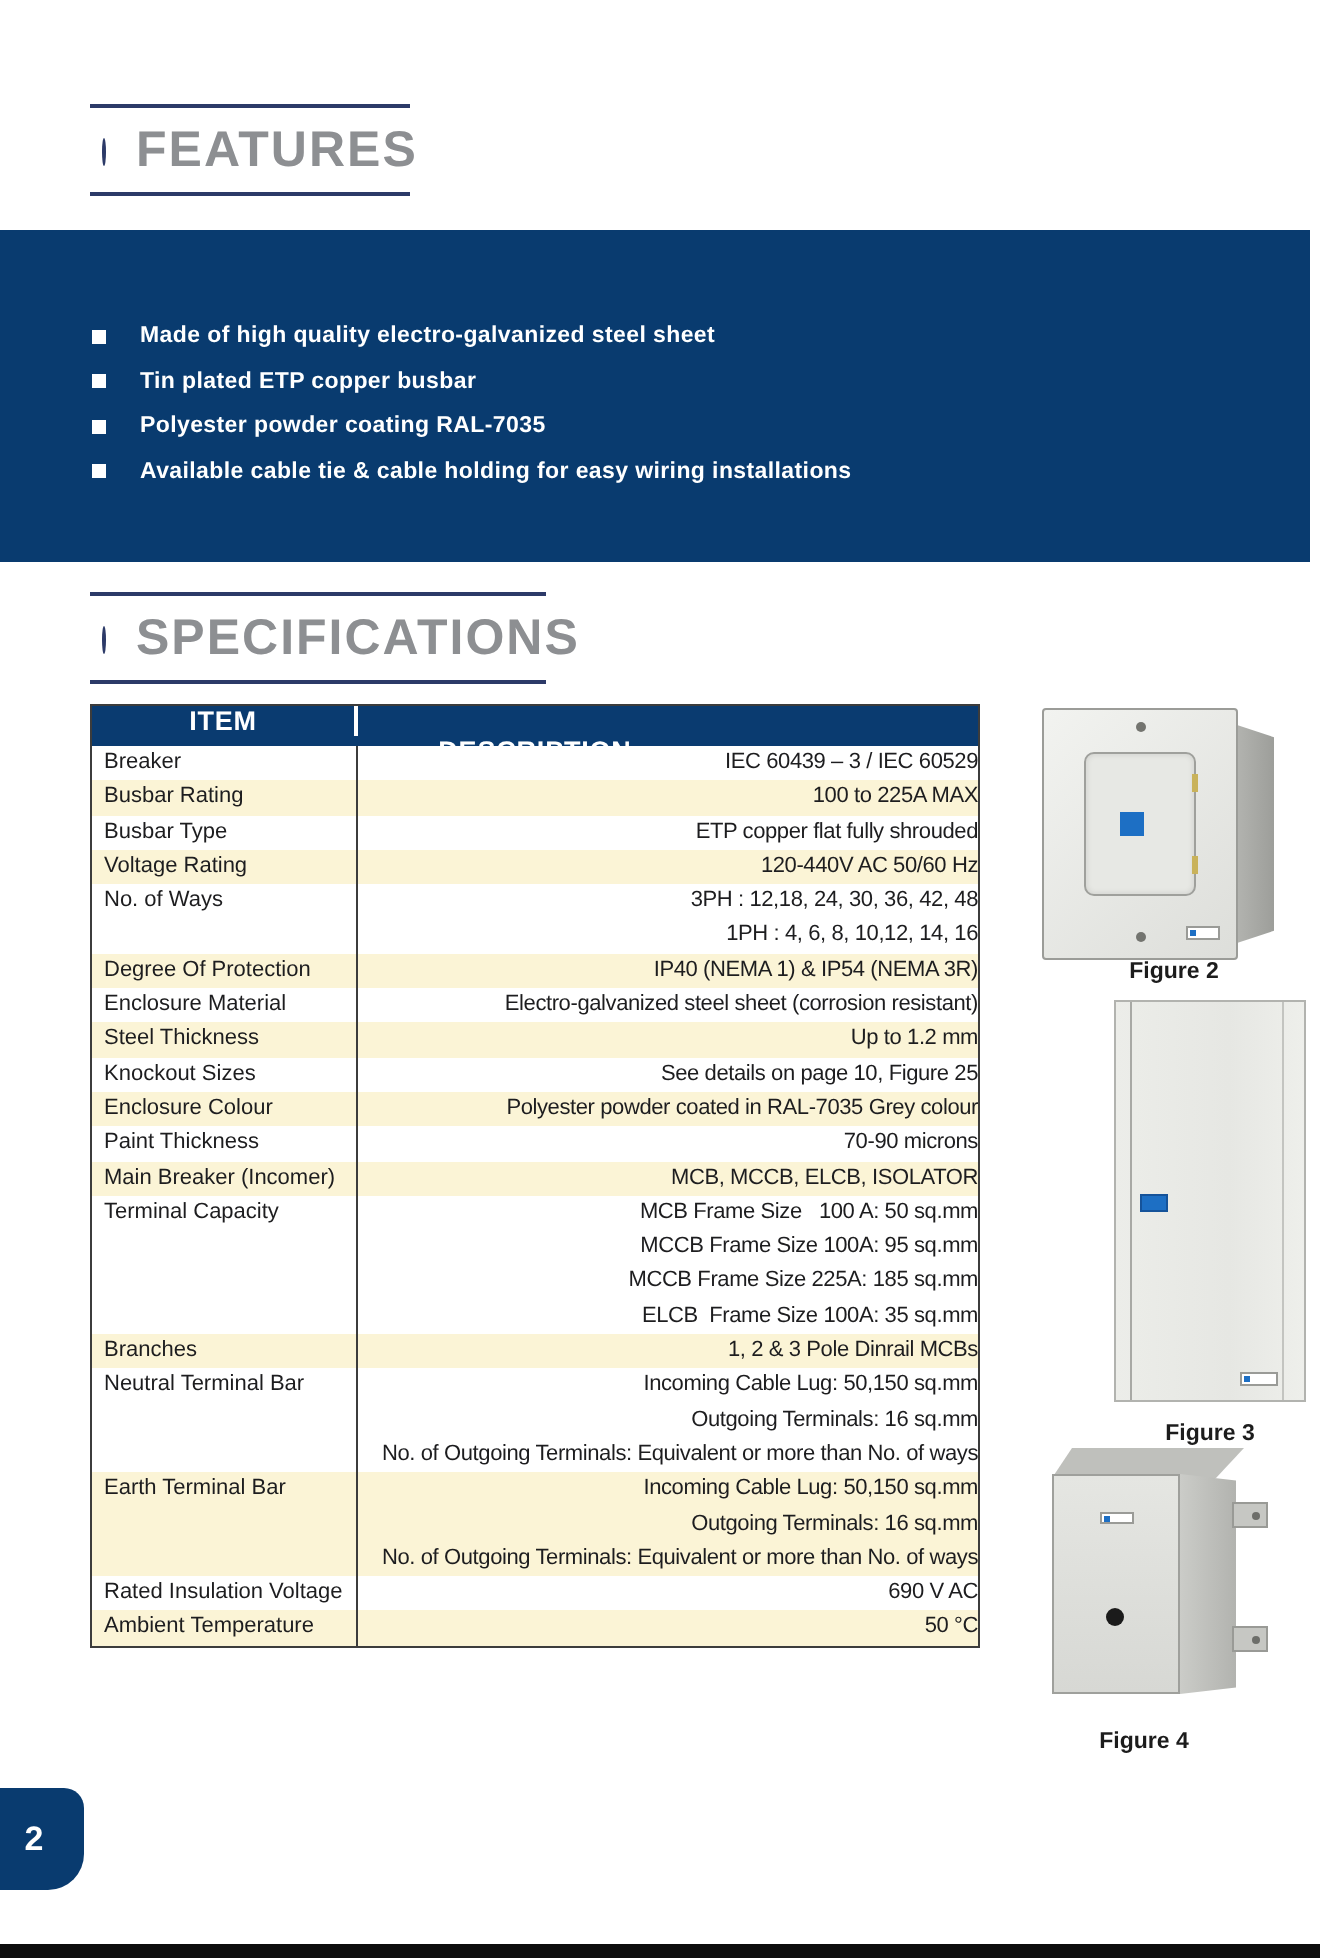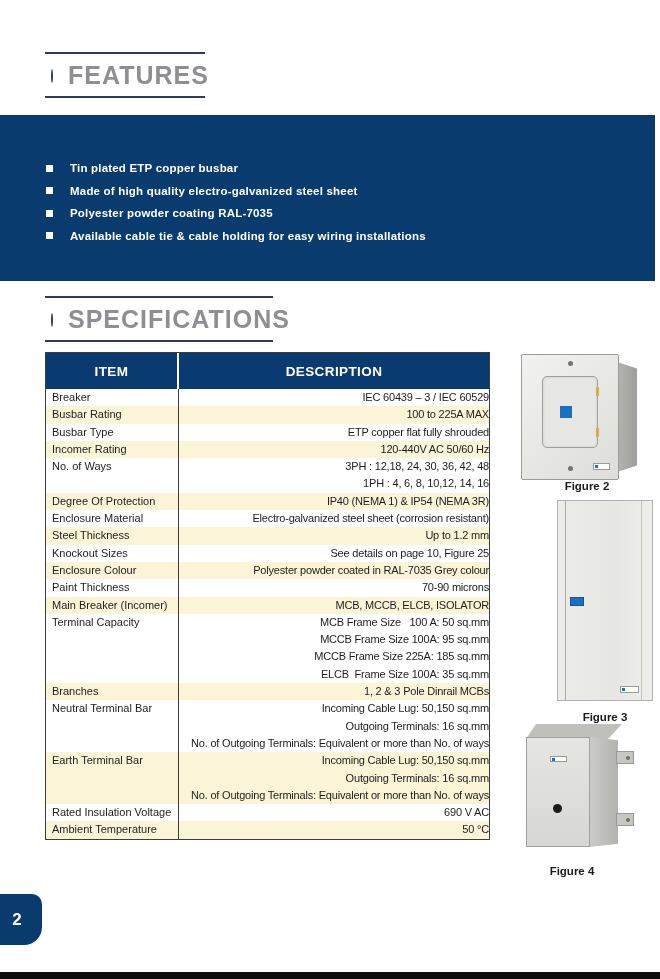--- a/index.html
+++ b/index.html
@@ -32,21 +32,21 @@
   .features-list { position:absolute; left:46px; top:47px; list-style:none; }
   .feature-item { display:flex; align-items:center; gap:17px; margin-bottom:10.5px; }
   .feature-item .sq { width:7px; height:7px; background:#ffffff; flex:0 0 auto; }
   .feature-item .ftxt { color:#ffffff; font-weight:bold; font-size:11.5px; letter-spacing:0.2px; }
 
   
   .spec-table {
     position:absolute; left:45px; top:352px; width:445px;
     border:1px solid #3c3c3c; background:#ffffff;
   }
-  .spec-head { display:flex; background:#0a3b70; height:36px; }
+  .spec-head { display:flex; background:#0a3b70; height:20px;flex-direction:column; }
   .spec-head .th {
     color:#ffffff; font-weight:bold; font-size:13.5px; letter-spacing:0.4px;
     display:flex; align-items:center; justify-content:center;
   }
   .spec-head .th.item { width:133px; border-right:2px solid #ffffff; }
   .spec-head .th.desc { flex:1; }
 
   .tr { display:flex; background:#ffffff; }
   .tr.hl { background:#fbf4d6; }
   .td { font-size:11px; color:#1d1d1f; line-height:17.3px; }
@@ -149,25 +149,25 @@
       <span class="bullet"></span>
       <span class="head-text">FEATURES</span>
     </div>
     <div class="rule"></div>
   </div>
 
   <div class="features-band">
     <ul class="features-list" id="features-list">
         <li class="feature-item">
           <span class="sq"></span>
-          <span class="ftxt">Tin plated ETP copper busbar</span>
+          <span class="ftxt">Made of high quality electro-galvanized steel sheet</span>
         </li>
         <li class="feature-item">
           <span class="sq"></span>
-          <span class="ftxt">Made of high quality electro-galvanized steel sheet</span>
+          <span class="ftxt">Tin plated ETP copper busbar</span>
         </li>
         <li class="feature-item">
           <span class="sq"></span>
           <span class="ftxt">Polyester powder coating RAL-7035</span>
         </li>
         <li class="feature-item">
           <span class="sq"></span>
           <span class="ftxt">Available cable tie &amp; cable holding for easy wiring installations</span>
         </li>
       </ul>
@@ -200,21 +200,21 @@
             <div class="line">100 to 225A MAX</div>
           </div>
         </div>
         <div class="tr">
           <div class="td item">Busbar Type</div>
           <div class="td desc">
             <div class="line">ETP copper flat fully shrouded</div>
           </div>
         </div>
         <div class="tr hl">
-          <div class="td item">Incomer Rating</div>
+          <div class="td item">Voltage Rating</div>
           <div class="td desc">
             <div class="line">120-440V AC 50/60 Hz</div>
           </div>
         </div>
         <div class="tr">
           <div class="td item">No. of Ways</div>
           <div class="td desc">
             <div class="line">3PH : 12,18, 24, 30, 36, 42, 48</div>
             <div class="line">1PH : 4, 6, 8, 10,12, 14, 16</div>
           </div>

